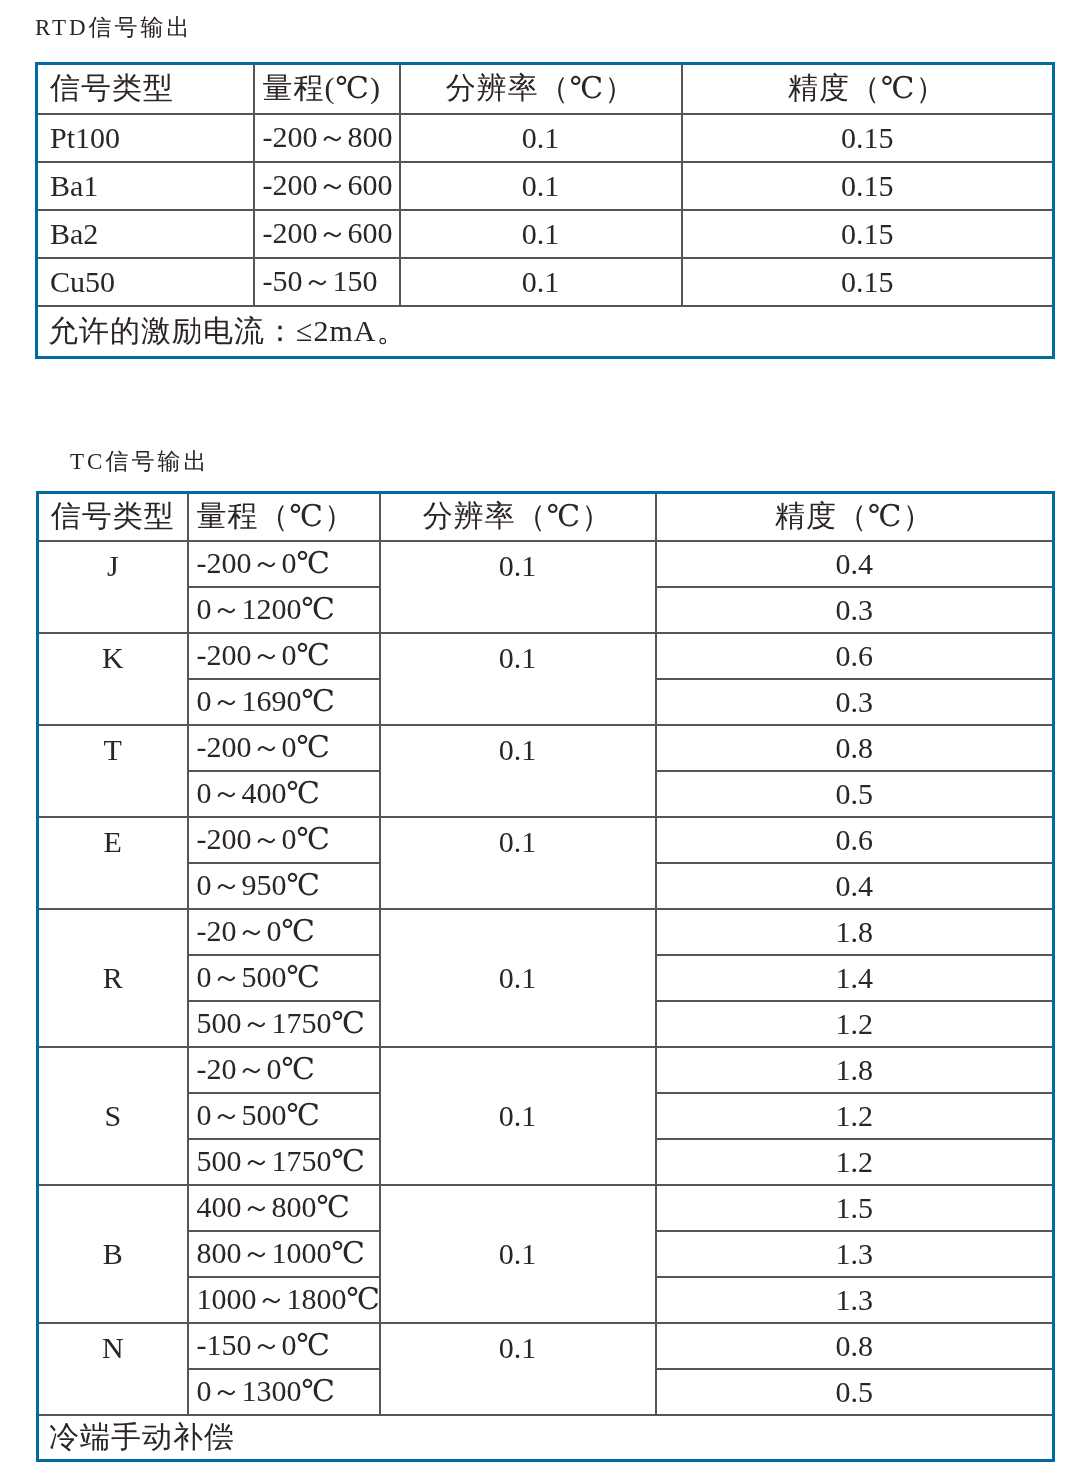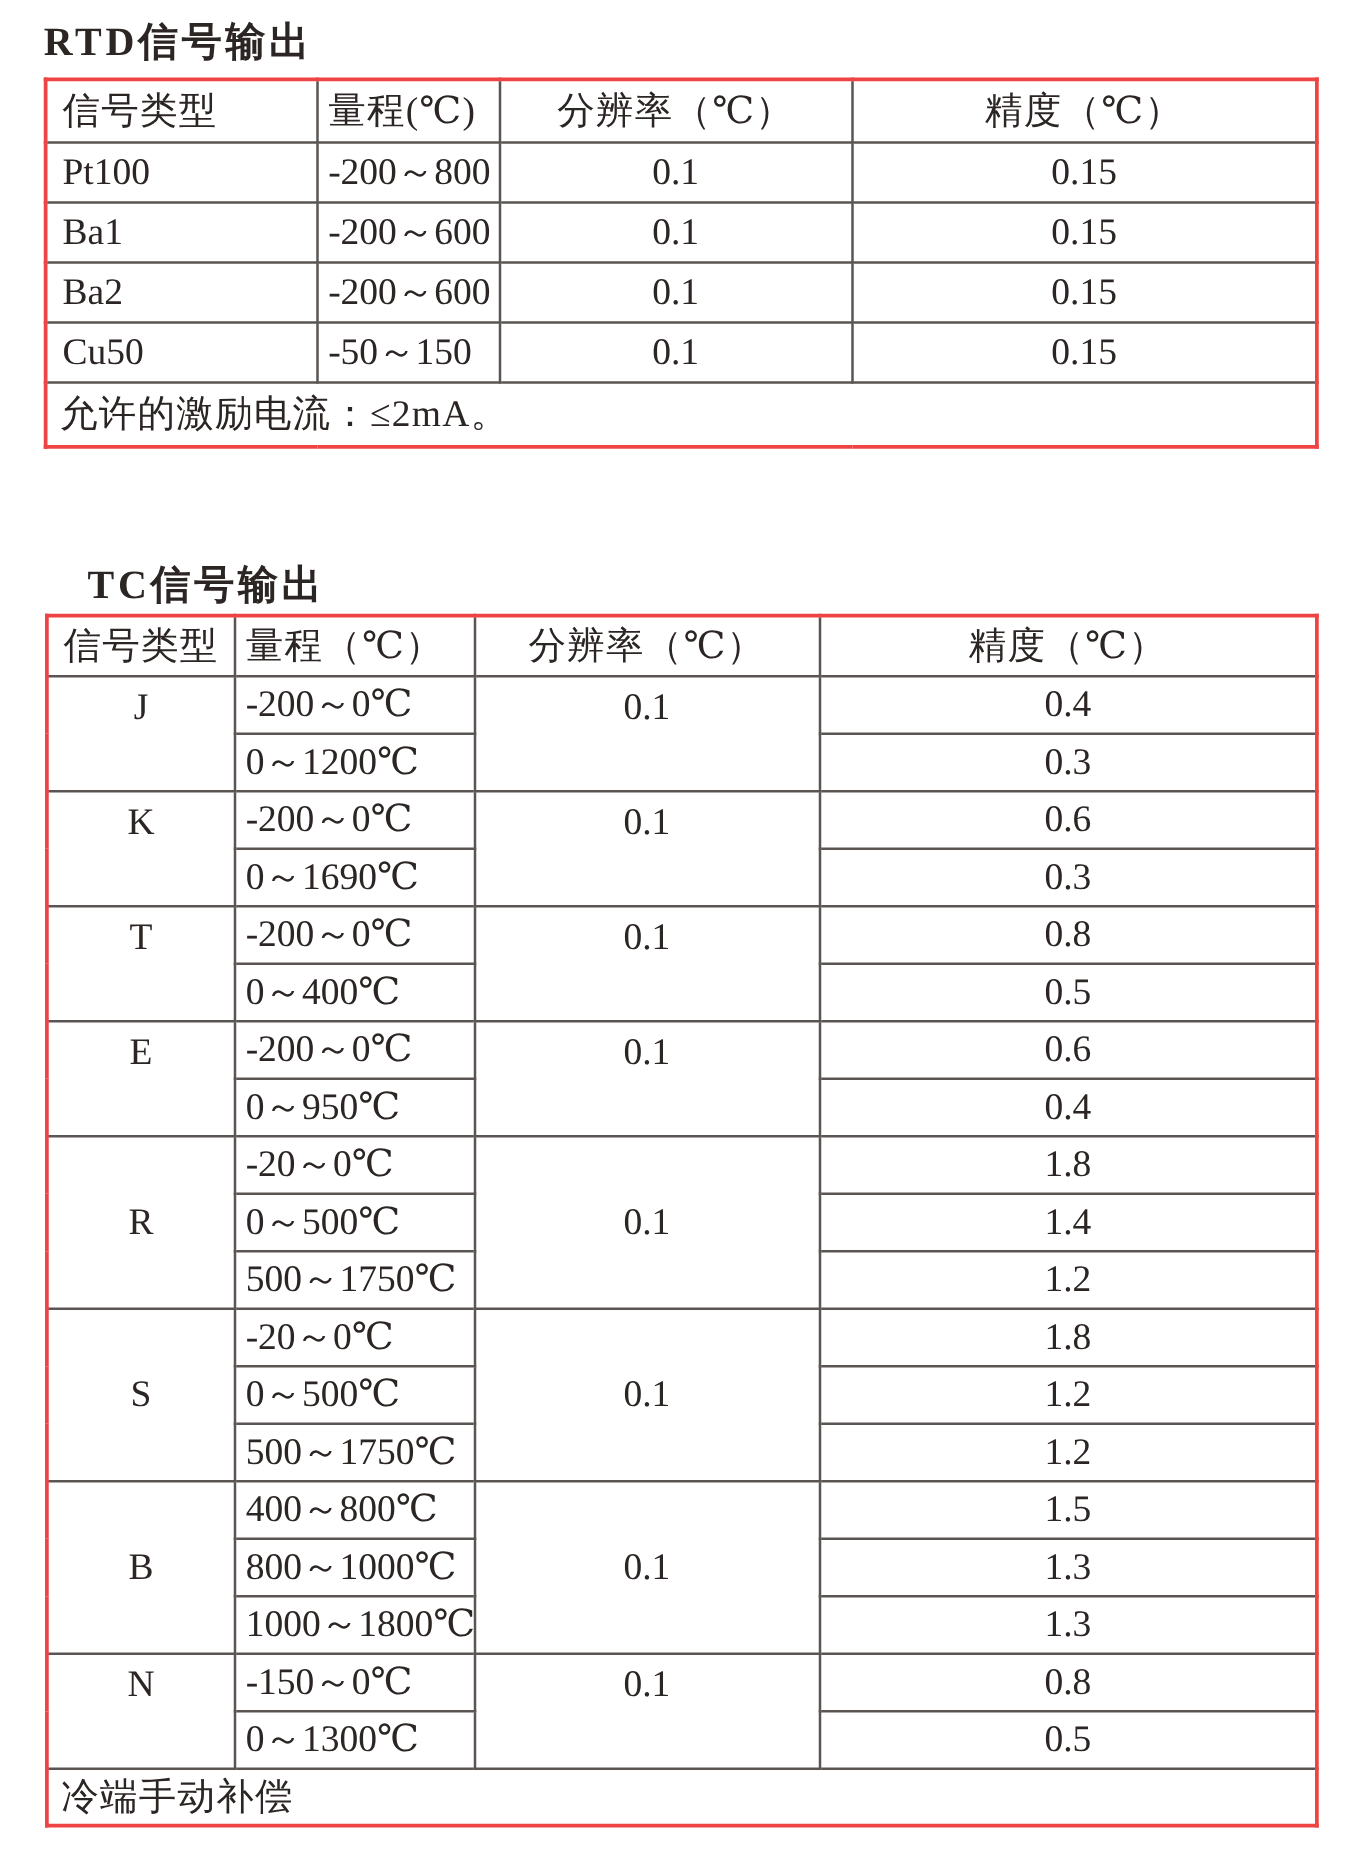--- a/index.html
+++ b/index.html
@@ -7,34 +7,34 @@
     width: 1080px; height: 1482px;
     background: #ffffff;
     color: #2b2523;
     font-family: "Liberation Serif", "DejaVu Serif", serif;
   }
   .page { position: relative; width: 1080px; height: 1482px; overflow: hidden; }
 
   .doc-title {
     position: absolute;
     margin: 0;
-    font-size: 32px;
-    font-weight: 700;
+    font-size: 23px;
+    font-weight: 400;
     letter-spacing: 3px;
     white-space: nowrap;
   }
   .rtd-title { left: 35px; top: 12px; }
   .tc-title  { left: 70px; top: 446px; }
 
   table {
     position: absolute;
     border-collapse: collapse;
     table-layout: fixed;
     background: #fff;
-    border: 3px solid #ef4444;
+    border: 3px solid #0369a1;
   }
   .rtd-table { left: 35px; top: 62px;  width: 1017px; }
   .tc-table  { left: 36px; top: 491px; width: 1016px; }
 
   th, td {
     border: 2px solid #5a5552;
     font-size: 30px;
     font-weight: normal;
     padding: 0;
     white-space: nowrap;

